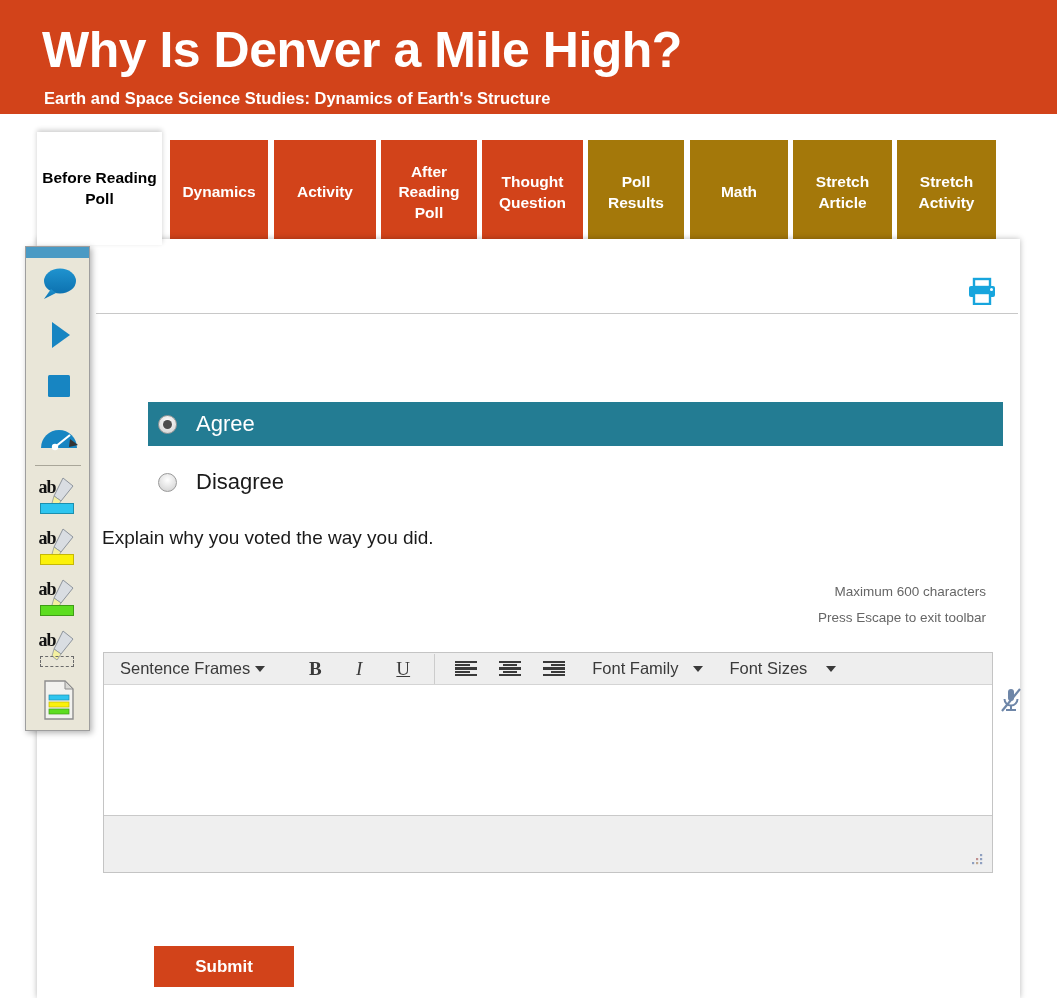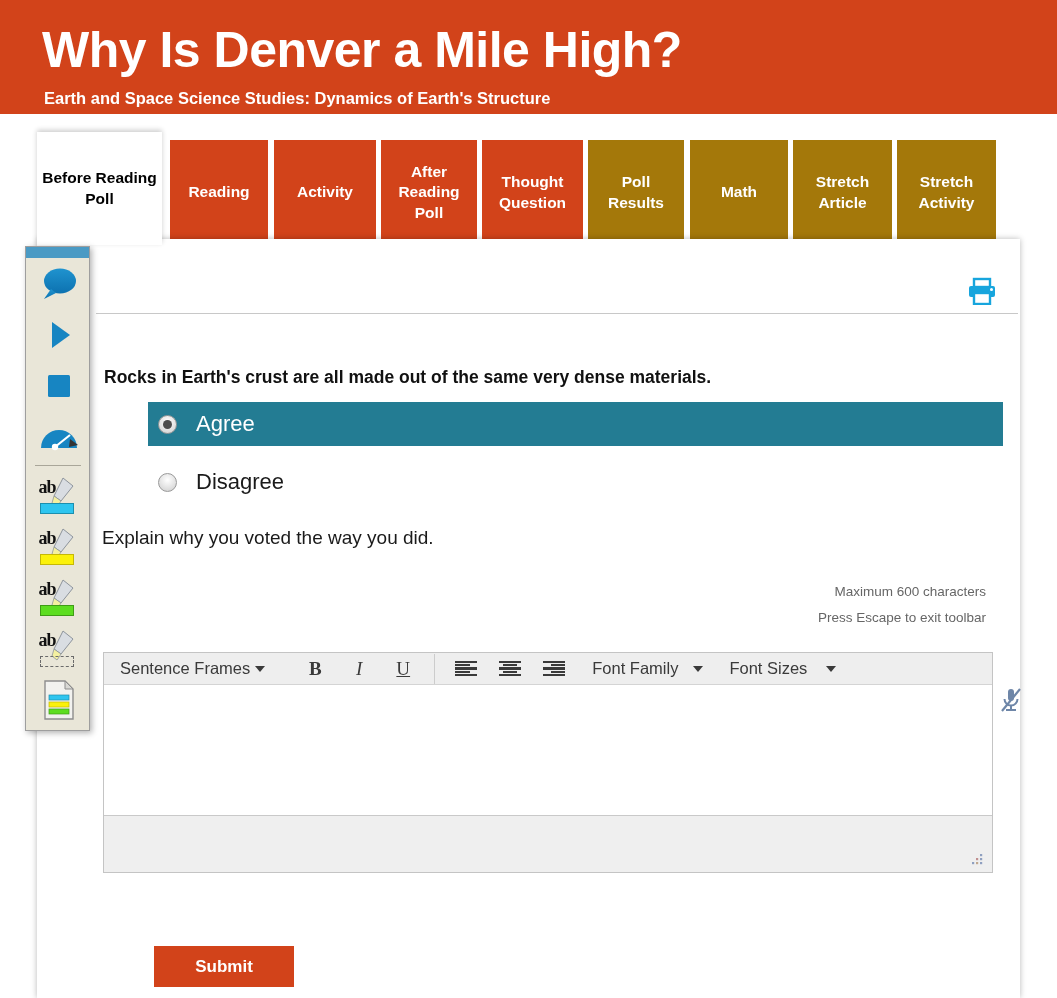--- a/index.html
+++ b/index.html
@@ -341,21 +341,21 @@
   <div class="banner">
     <div class="banner-title">Why Is Denver a Mile High?</div>
     <div class="banner-sub">Earth and Space Science Studies: Dynamics of Earth's Structure</div>
   </div>
 
   <div class="tabstrip">
     <div class="tab active" style="left:37px; width:125px;">
       <span>Before Reading Poll</span>
     </div>
     <div class="tab orange" style="left:170px; width:98px;">
-      <span>Reading</span>
+      <span>Dynamics</span>
     </div>
     <div class="tab orange" style="left:274px; width:102px;">
       <span>Activity</span>
     </div>
     <div class="tab orange" style="left:381px; width:96px;">
       <span>After Reading Poll</span>
     </div>
     <div class="tab orange" style="left:482px; width:101px;">
       <span>Thought Question</span>
     </div>
@@ -380,21 +380,20 @@
         <svg viewBox="0 0 30 28" width="30" height="28" aria-hidden="true">
           <rect x="7" y="2" width="16" height="8" fill="none" stroke="#17a5dd" stroke-width="2.4"></rect>
           <rect x="2" y="9" width="26" height="11" rx="2" fill="#17a5dd"></rect>
           <rect x="7" y="16" width="16" height="11" fill="#ffffff" stroke="#17a5dd" stroke-width="2.4"></rect>
           <circle cx="24.5" cy="12.5" r="1.5" fill="#ffffff"></circle>
         </svg>
       </div>
 
       <div class="hrule"></div>
 
-      <div class="question">Rocks in Earth's crust are all made out of the same very dense materials.</div>
 
       <div class="radio-row selected">
         <span class="radio-dot on"></span>
         <span class="radio-label">Agree</span>
       </div>
       <div class="radio-row unselected">
         <span class="radio-dot"></span>
         <span class="radio-label">Disagree</span>
       </div>
 

